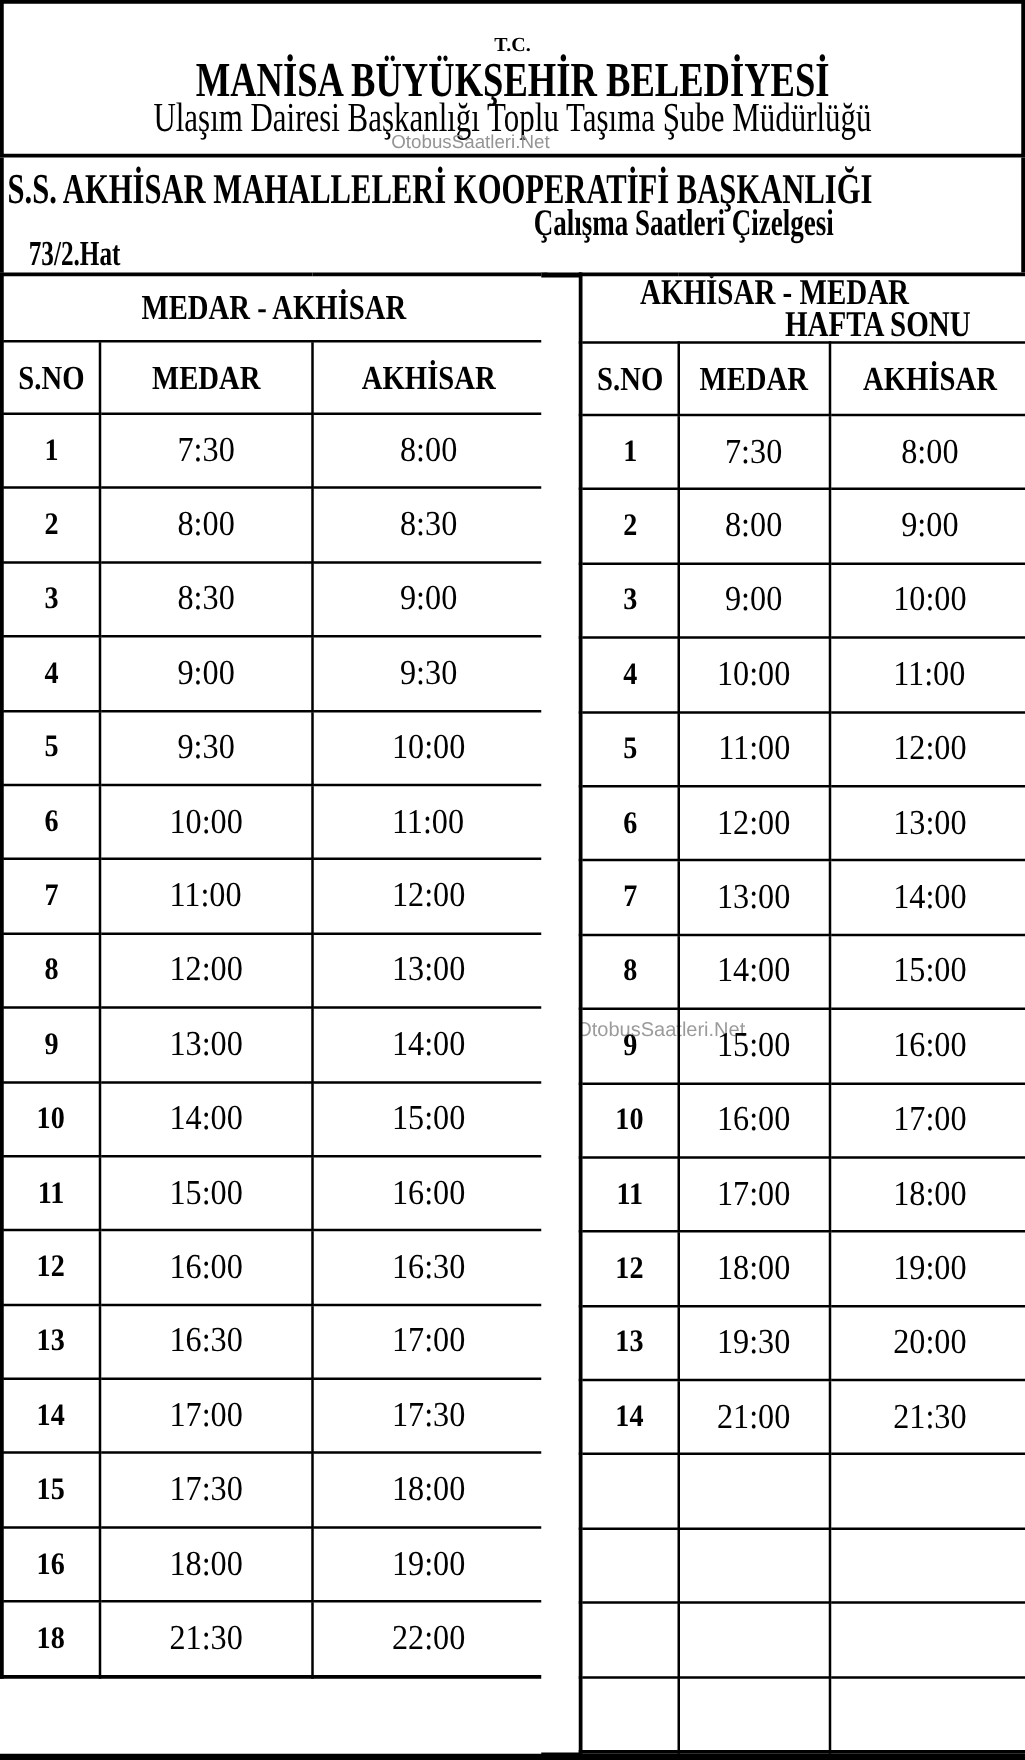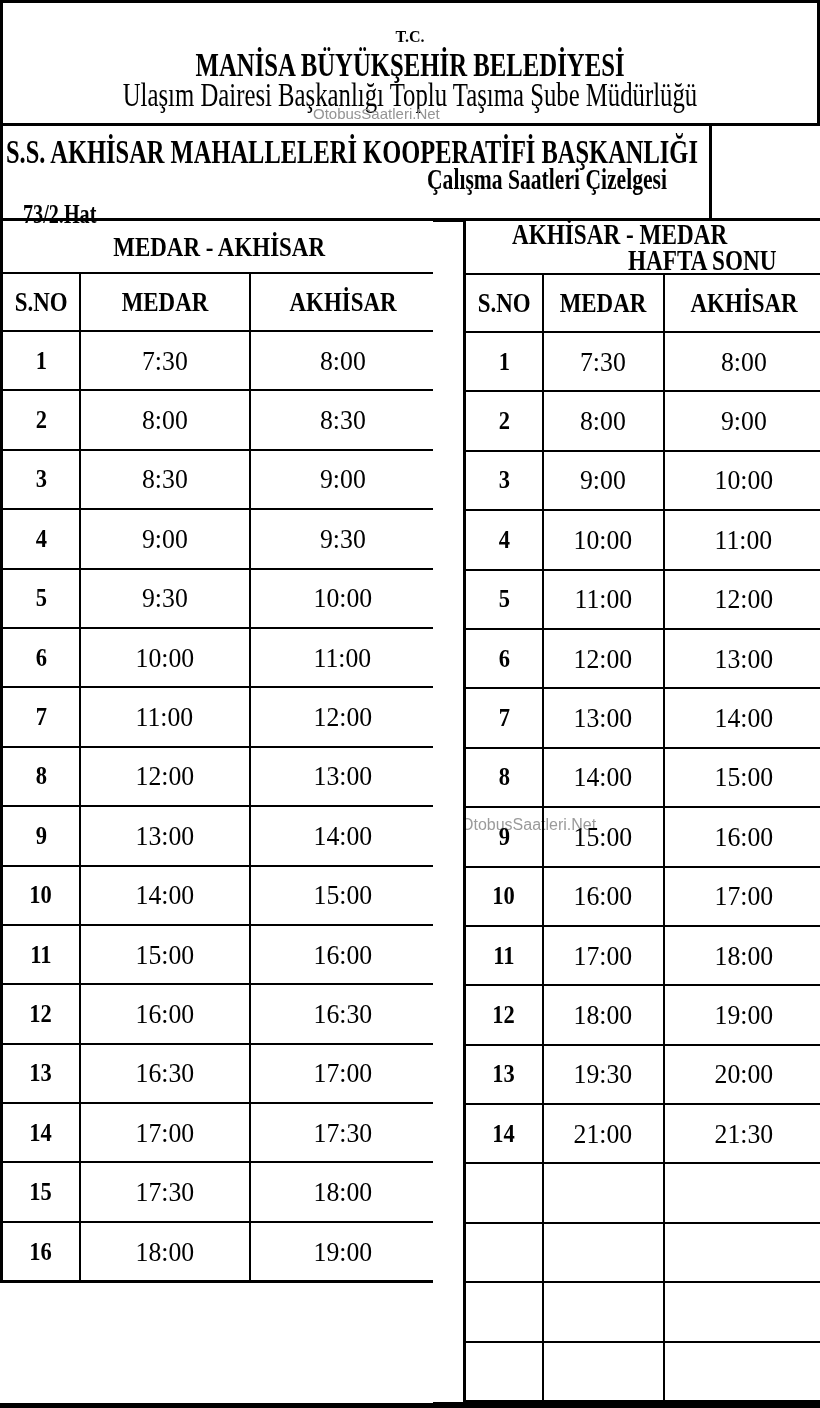--- a/index.html
+++ b/index.html
@@ -16,39 +16,39 @@
   
   .box1 {
     position: absolute; left: 0; top: 0;
     width: 820px; height: 126px;
     border: 3px solid #000;
     box-sizing: border-box;
     padding-top: 21px;
     text-align: center;
   }
   .box1 .l1 { font-size: 16px; font-weight: bold; line-height: 26px; }
-  .box1 .l2 { font-size: 33px; font-weight: bold; line-height: 30px; white-space: nowrap; }
+  .box1 .l2 { font-size: 39px; font-weight: bold; line-height: 30px; white-space: nowrap; }
   .box1 .l3 { font-size: 33px; font-weight: normal; line-height: 30px; white-space: nowrap; }
   .wm-top {
     position: absolute; left: 313px; top: 105px;
     font-family: "Liberation Sans", sans-serif;
     font-size: 15px; color: #949494;
     white-space: nowrap;
   }
   .box2 {
     position: absolute; left: 0; top: 126px;
-    width: 712px; height: 92px;
+    width: 820px; height: 92px;
     border: 3px solid #000;
     border-top: none; border-bottom: none;
     box-sizing: border-box;
     padding-top: 12px;
   }
   .box2 .c1 { font-size: 34px; font-weight: bold; line-height: 28px; padding-left: 3px; white-space: nowrap; }
   .box2 .c2 { font-size: 30px; font-weight: bold; line-height: 26px; padding-left: 392px; white-space: nowrap; margin-left: 32px; }
-  .box2 .c3 { font-size: 28px; font-weight: bold; line-height: 24px; padding-left: 20px; white-space: nowrap; margin-top: 10px; }
+  .box2 .c3 { font-size: 28px; font-weight: bold; line-height: 24px; padding-left: 20px; white-space: nowrap; }
   
   .sxC  { display: inline-block; transform: scaleX(0.75); transform-origin: center; }
   .sxL  { display: inline-block; transform: scaleX(0.72); transform-origin: left; }
   .sxL8 { display: inline-block; transform: scaleX(0.80); transform-origin: left; }
   
   .tbl {
     position: absolute; top: 218px;
     border-collapse: collapse;
     table-layout: fixed;
     border: 3px solid #000;
@@ -201,20 +201,25 @@
       </tr>
       <tr>
         <td><span class="num">15</span></td>
         <td><span class="time">17:30</span></td>
         <td><span class="time">18:00</span></td>
       </tr>
       <tr>
         <td><span class="num">16</span></td>
         <td><span class="time">18:00</span></td>
         <td><span class="time">19:00</span></td>
+      </tr>
+      <tr>
+        <td><span class="num">18</span></td>
+        <td><span class="time">21:30</span></td>
+        <td><span class="time">22:00</span></td>
       </tr>
     </tbody>
 </table>
 
 <div class="divider"></div>
 
 <table class="tbl tbl-right">
   <colgroup>
       <col style="width:78px">
       <col style="width:121px">

